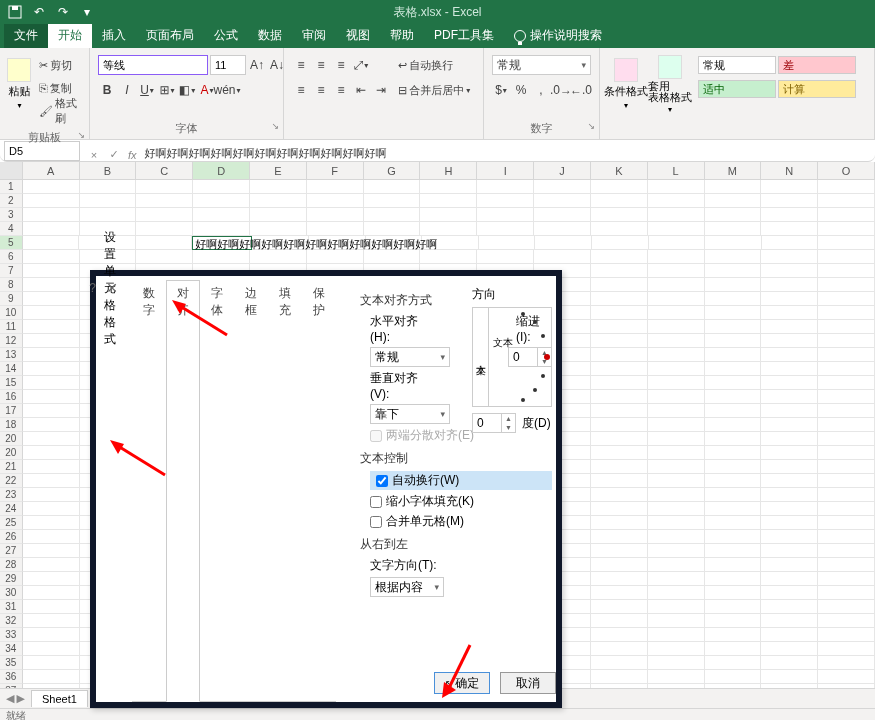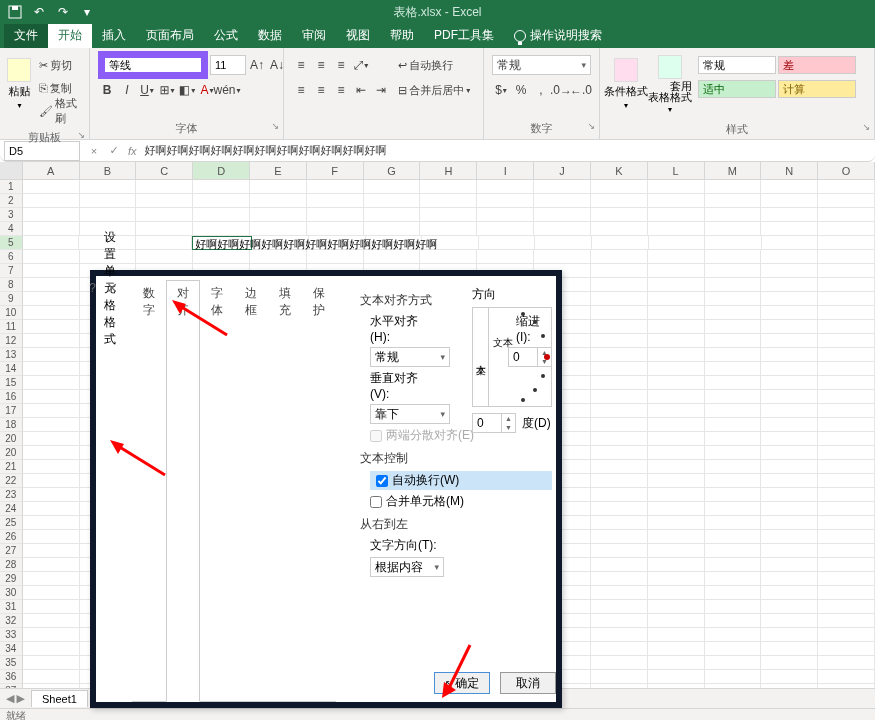--- a/index.html
+++ b/index.html
@@ -23,33 +23,33 @@
 
 .ribbon { height: 92px; background: #f3f2f1; border-bottom: 1px solid #d6d6d6; display: flex; }
 .group { border-right: 1px solid #d6d6d6; display: flex; flex-direction: column; }
 .group-body { flex: 1; display: flex; align-items: flex-start; padding: 4px; }
 .group-label { text-align: center; font-size: 11px; color: #666; padding: 2px 0 3px; position: relative; }
 .group-label::after { content: '↘'; position: absolute; right: 4px; font-size: 9px; color: #888; }
 .big-btn { display: flex; flex-direction: column; align-items: center; justify-content: center; width: 36px; height: 64px; font-size: 11px; gap: 2px; }
 .big-btn .ico { width: 24px; height: 24px; background: #ffc; border: 1px solid #ddd; }
 .small-row { display: flex; align-items: center; gap: 2px; height: 22px; font-size: 11px; color: #444; }
 .col { display: flex; flex-direction: column; gap: 1px; padding: 2px 4px; }
-.font-sel { width: 110px; height: 20px; border: 7px solid #8b5cf6; background: #fff; padding: 7px 4px; font-size: 11px; }
+.font-sel { width: 110px; height: 20px; border: 1px solid #8b5cf6; background: #fff; padding: 7px 4px; font-size: 11px; }
 .size-sel { width: 36px; height: 20px; border: 1px solid #ccc; background: #fff; padding: 1px 4px; font-size: 11px; }
 .sbtn { width: 18px; height: 18px; display: inline-flex; align-items: center; justify-content: center; color: #444; font-size: 12px; }
 .sbtn.dd::after { content: '▾'; font-size: 8px; margin-left: 1px; }
 .style-gallery { display: flex; gap: 2px; padding: 2px; }
 .style-cell { width: 78px; height: 18px; border: 1px solid #ccc; font-size: 11px; display: flex; align-items: center; padding: 0 4px; }
 .style-normal { background: #fff; }
 .style-bad { background: #ffc7ce; color: #9c0006; }
 .style-good { background: #c6efce; color: #006100; }
 .style-calc { background: #ffeb9c; color: #7f6000; }
 
 
-.fbar { height: 22px; border-bottom: 1px solid #d6d6d6; display: flex; align-items: center; background: #fff; border-radius: 7px; }
+.fbar { height: 22px; border-bottom: 1px solid #d6d6d6; display: flex; align-items: flex-end; background: #fff; border-radius: 7px; }
 .namebox { width: 76px; height: 20px; border: 1px solid #ccc; margin: 0 4px; padding: 1px 4px; font-size: 11px; }
 .fbar .fxbtn { width: 20px; color: #888; text-align: center; font-size: 11px; }
 .fbar .fx { font-style: italic; font-size: 11px; color: #888; padding: 0 4px; }
 .fbar .fval { font-size: 11px; color: #333; padding: 0 4px; }
 
 
 .grid-wrap { position: relative; height: 536px; }
 .colhdrs { display: flex; height: 18px; background: #f3f2f1; border-bottom: 1px solid #d6d6d6; }
 .selall { width: 24px; border-right: 1px solid #d6d6d6; background: #e6e6e6; }
 .ch { width: 60px; border-right: 1px solid #d6d6d6; text-align: center; font-size: 11px; color: #555; line-height: 18px; }
@@ -259,36 +259,35 @@
 
   <div class="group" style="flex:1">
     <div class="group-body">
       <div class="big-btn" style="width:44px">
         <div class="ico" style="background:#fde"></div>
         <span>条件格式</span>
           <span style="font-size:8px">▾</span>
       </div>
       <div class="big-btn" style="width:44px">
         <div class="ico" style="background:#dfe"></div>
-        <span style="white-space:pre;text-align:right;line-height:1">套用
+        <span style="white-space:pre;text-align:left;line-height:1">套用
 表格格式</span>
           <span style="font-size:8px">▾</span>
       </div>
       <div class="col" style="gap:2px">
         <div class="style-gallery">
           <div class="style-cell style-normal">常规</div>
           <div class="style-cell style-bad">差</div>
         </div>
         <div class="style-gallery">
           <div class="style-cell style-good">适中</div>
           <div class="style-cell style-calc">计算</div>
         </div>
       </div>
     </div>
-    <div class="group-label">样式</div>
   </div>
 </div>
 
 <div class="fbar">
   <input class="namebox" value="D5" style="">
   <span class="fxbtn">×</span>
   <span class="fxbtn">✓</span>
   <span class="fx">fx</span>
   <span class="fval">好啊好啊好啊好啊好啊好啊好啊好啊好啊好啊好啊</span>
 </div>
@@ -1042,20 +1041,24 @@
         <span>两端分散对齐(E)</span>
       </div>
 
     <div class="sec-label">文本控制</div>
     <div class="chk hi">
         <input type="checkbox" checked="" style="">
         <span>自动换行(W)</span>
       </div>
     <div class="chk">
         <input type="checkbox" style="">
+        <span>缩小字体填充(K)</span>
+      </div>
+    <div class="chk">
+        <input type="checkbox" style="">
         <span>合并单元格(M)</span>
       </div>
 
     <div class="sec-label">从右到左</div>
     <div class="fldrow">
         <span class="lbl" style="width:80px">文字方向(T):</span>
       </div>
     <div class="fldrow">
         <div class="combo" style="margin-left:10px;width:74px">
           <span>根据内容</span>

